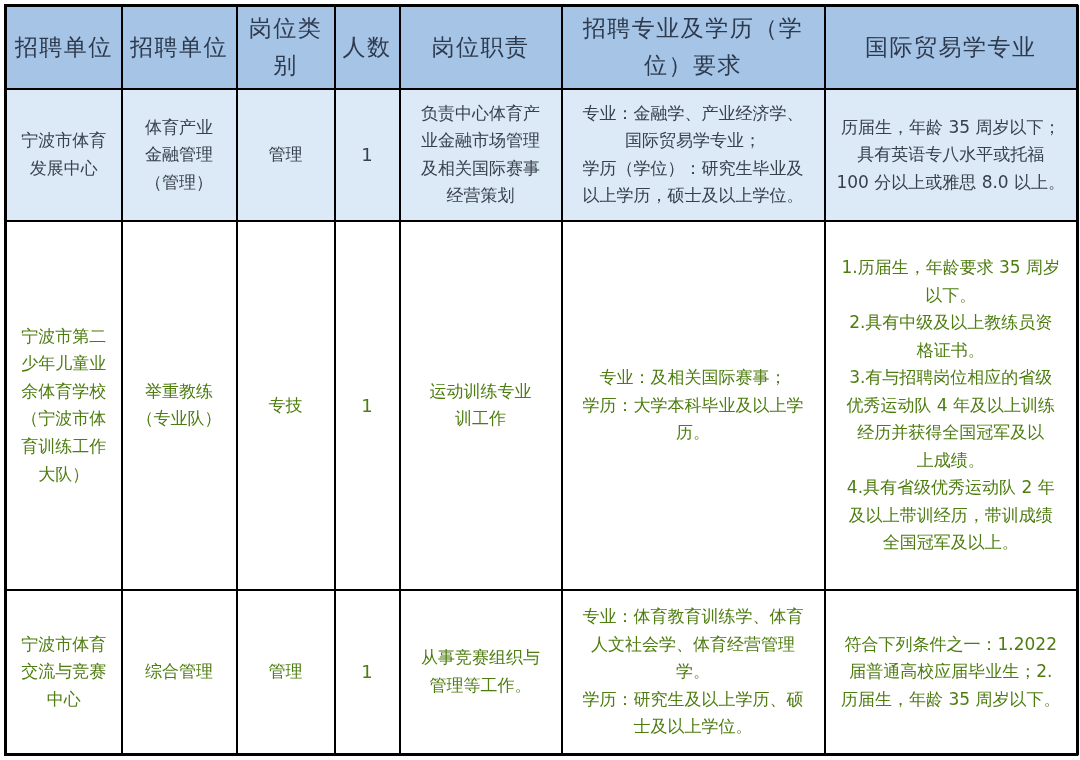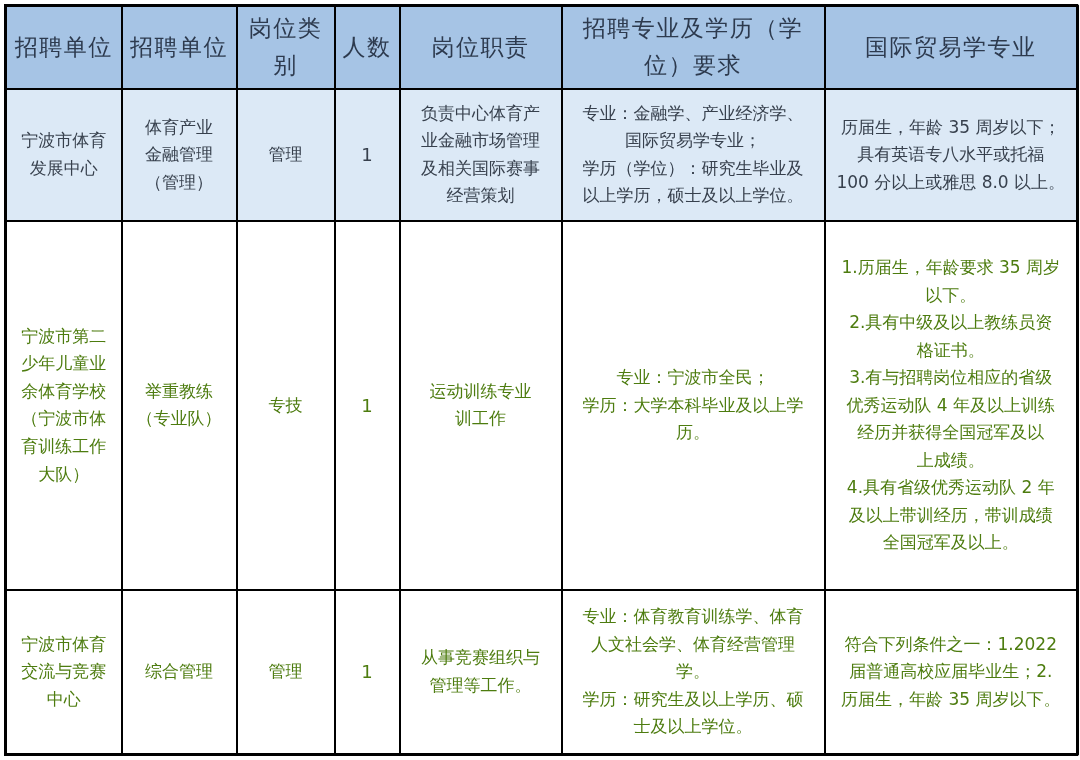--- a/index.html
+++ b/index.html
@@ -95,21 +95,21 @@
 余体育学校
 （宁波市体
 育训练工作
 大队）</td>
         <td class="cell-post">举重教练
 （专业队）</td>
         <td class="cell-cat">专技</td>
         <td class="cell-num">1</td>
         <td class="cell-duty">运动训练专业
 训工作</td>
-        <td class="cell-req">专业：宁波市全民；
+        <td class="cell-req">专业：及相关国际赛事；
 学历：大学本科毕业及以上学
 历。</td>
         <td class="cell-other">1.历届生，年龄要求 35 周岁
 以下。
 2.具有中级及以上教练员资
 格证书。
 3.有与招聘岗位相应的省级
 优秀运动队 4 年及以上训练
 经历并获得全国冠军及以
 上成绩。

